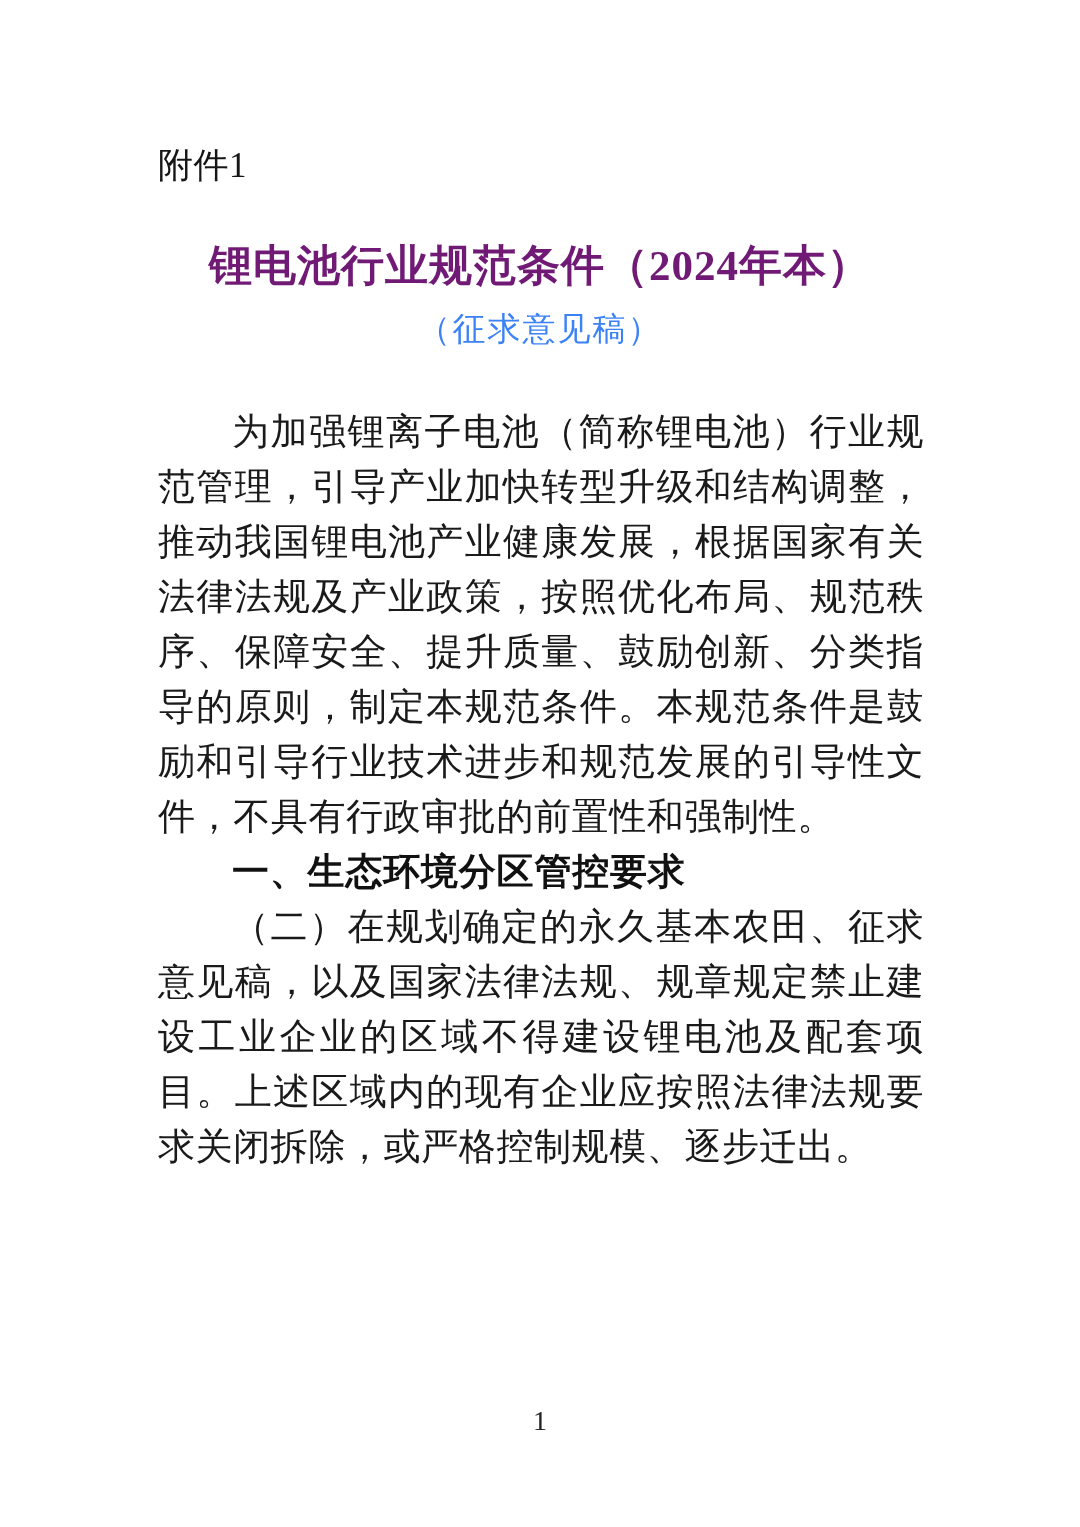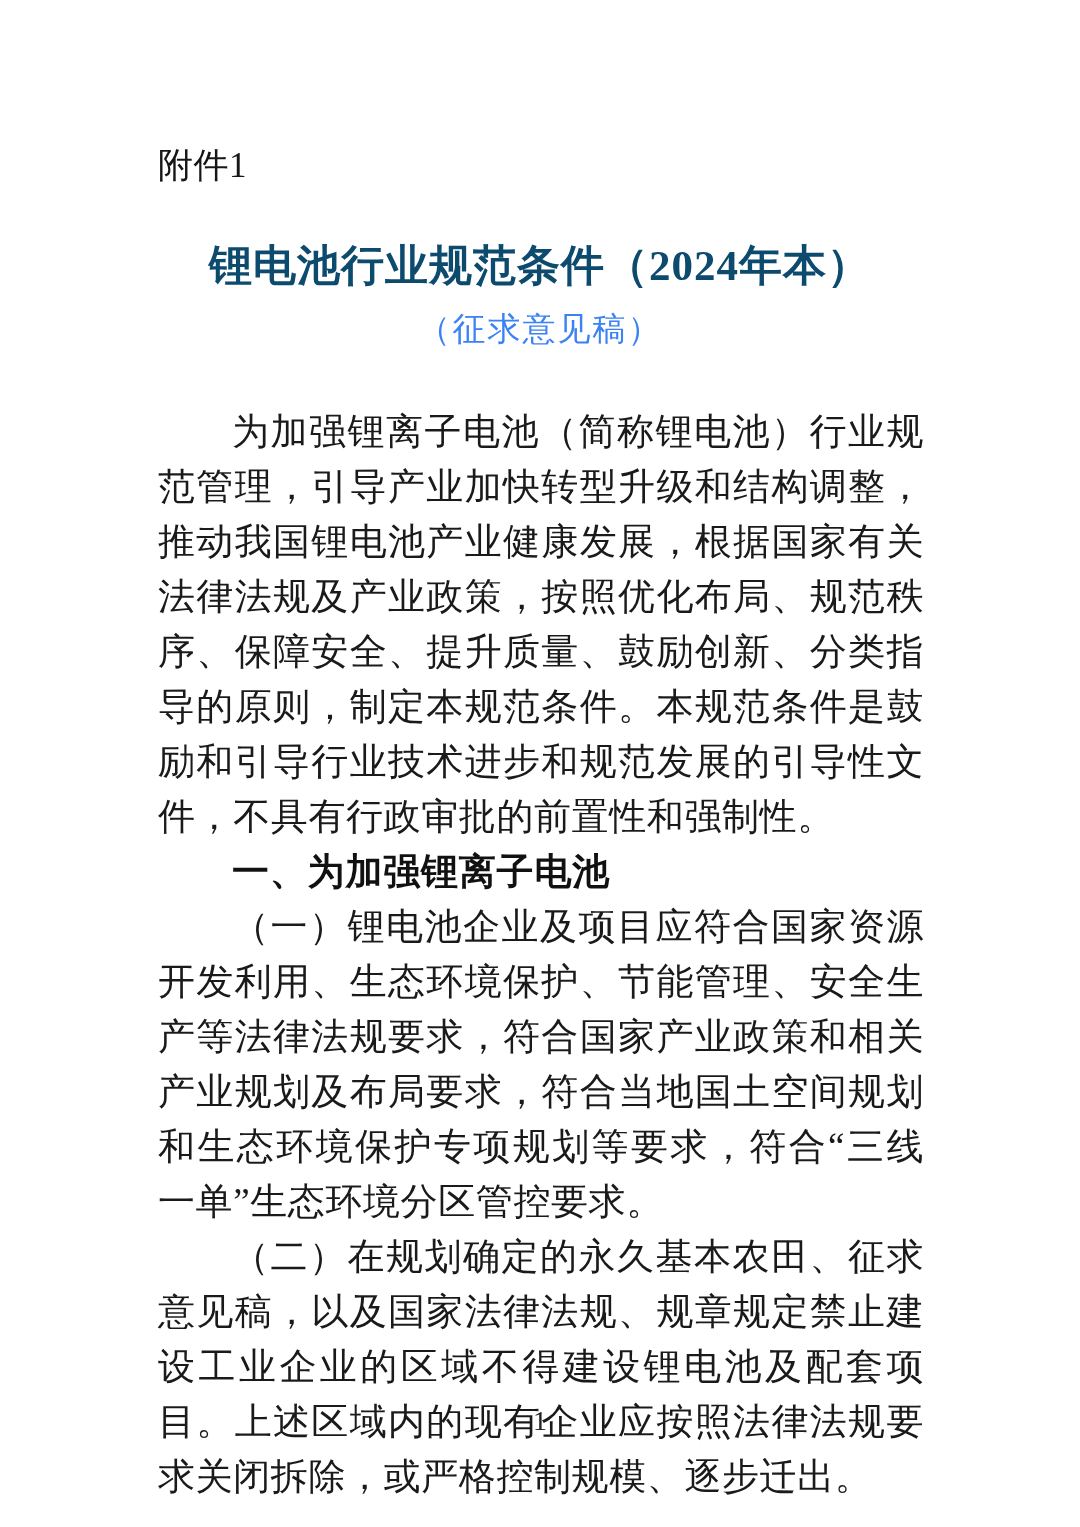--- a/index.html
+++ b/index.html
@@ -44,21 +44,21 @@
     position: absolute;
     left: 0;
     right: 0;
     top: 238px;
     text-align: center;
     font-family: "Liberation Serif", "DejaVu Serif", serif;
     font-size: 43px;
     font-weight: 700;
     line-height: 56px;
     letter-spacing: 1px;
-    color: #0c4a6e;
+    color: #701a75;
     white-space: nowrap;
   }
 
   .doc-subtitle {
     position: absolute;
     left: 0;
     right: 0;
     top: 305px;
     text-align: center;
     font-family: "Liberation Serif", "DejaVu Serif", serif;
@@ -127,23 +127,22 @@
   <div class="attachment-label">附件1</div>
 
   <div class="doc-title">锂电池行业规范条件（2024年本）</div>
 
   <div class="doc-subtitle">（征求意见稿）</div>
 
   <div class="body-block">
 
     <p class="para">为加强锂离子电池（简称锂电池）行业规范管理，引导产业加快转型升级和结构调整，推动我国锂电池产业健康发展，根据国家有关法律法规及产业政策，按照优化布局、规范秩序、保障安全、提升质量、鼓励创新、分类指导的原则，制定本规范条件。本规范条件是鼓励和引导行业技术进步和规范发展的引导性文件，不具有行政审批的前置性和强制性。</p>
 
-    <p class="section-heading">一、为加强锂离子电池</p>
+    <p class="section-heading">一、生态环境分区管控要求</p>
 
-    <p class="para">（一）锂电池企业及项目应符合国家资源开发利用、生态环境保护、节能管理、安全生产等法律法规要求，符合国家产业政策和相关产业规划及布局要求，符合当地国土空间规划和生态环境保护专项规划等要求，符合“三线一单”生态环境分区管控要求。</p>
 
     <p class="para">（二）在规划确定的永久基本农田、征求意见稿，以及国家法律法规、规章规定禁止建设工业企业的区域不得建设锂电池及配套项目。上述区域内的现有企业应按照法律法规要求关闭拆除，或严格控制规模、逐步迁出。</p>
 
   </div>
 
   <div class="page-number">1</div>
 
 </div>
 
 </body></html>

